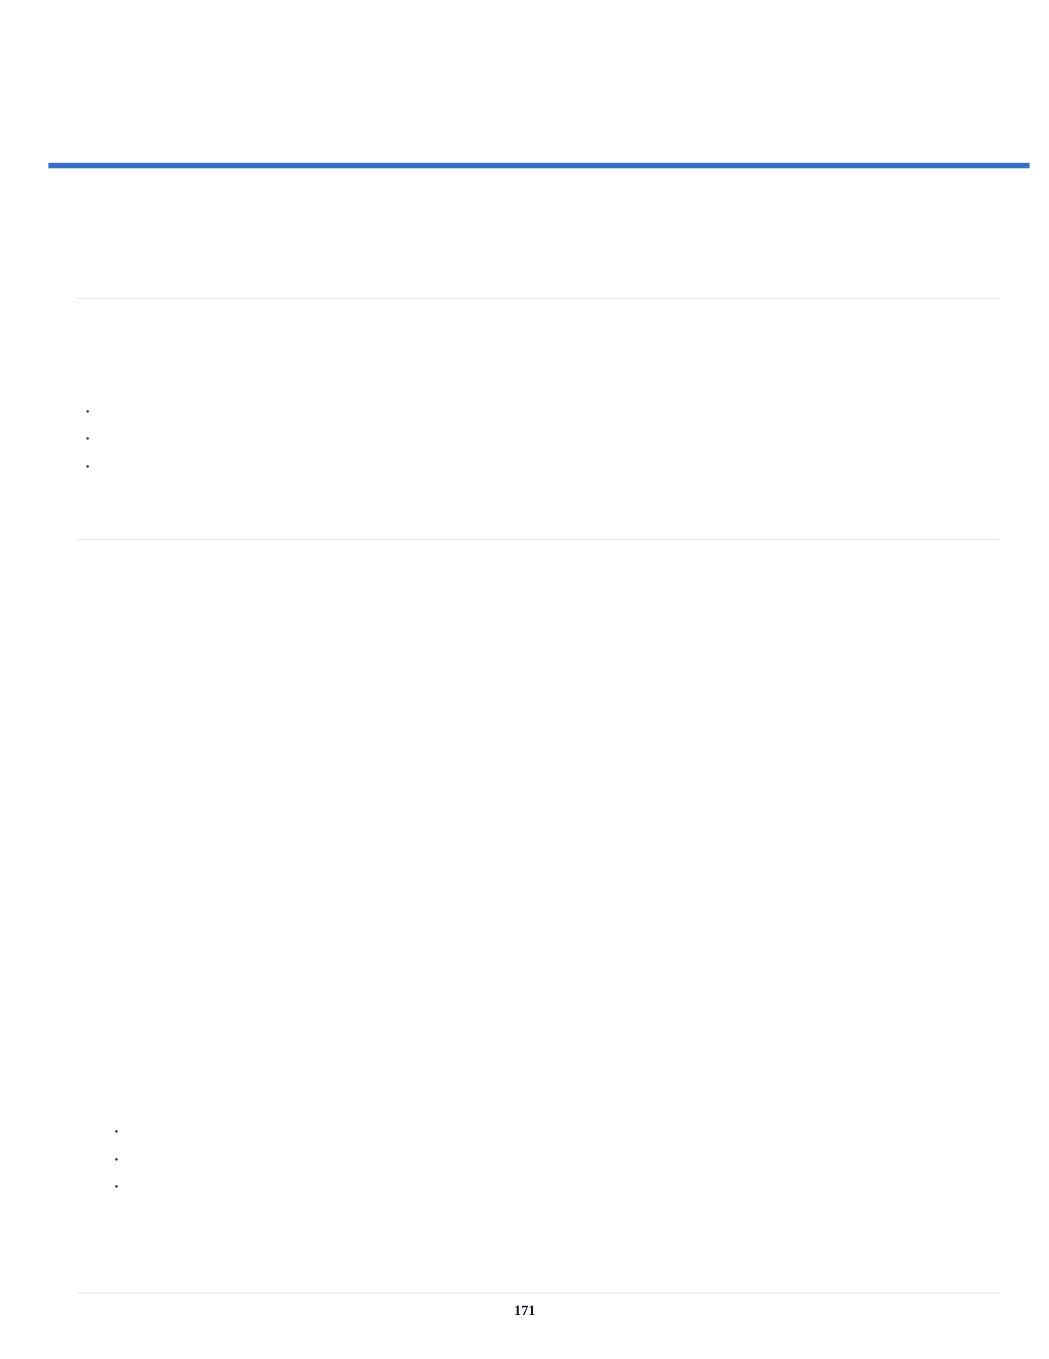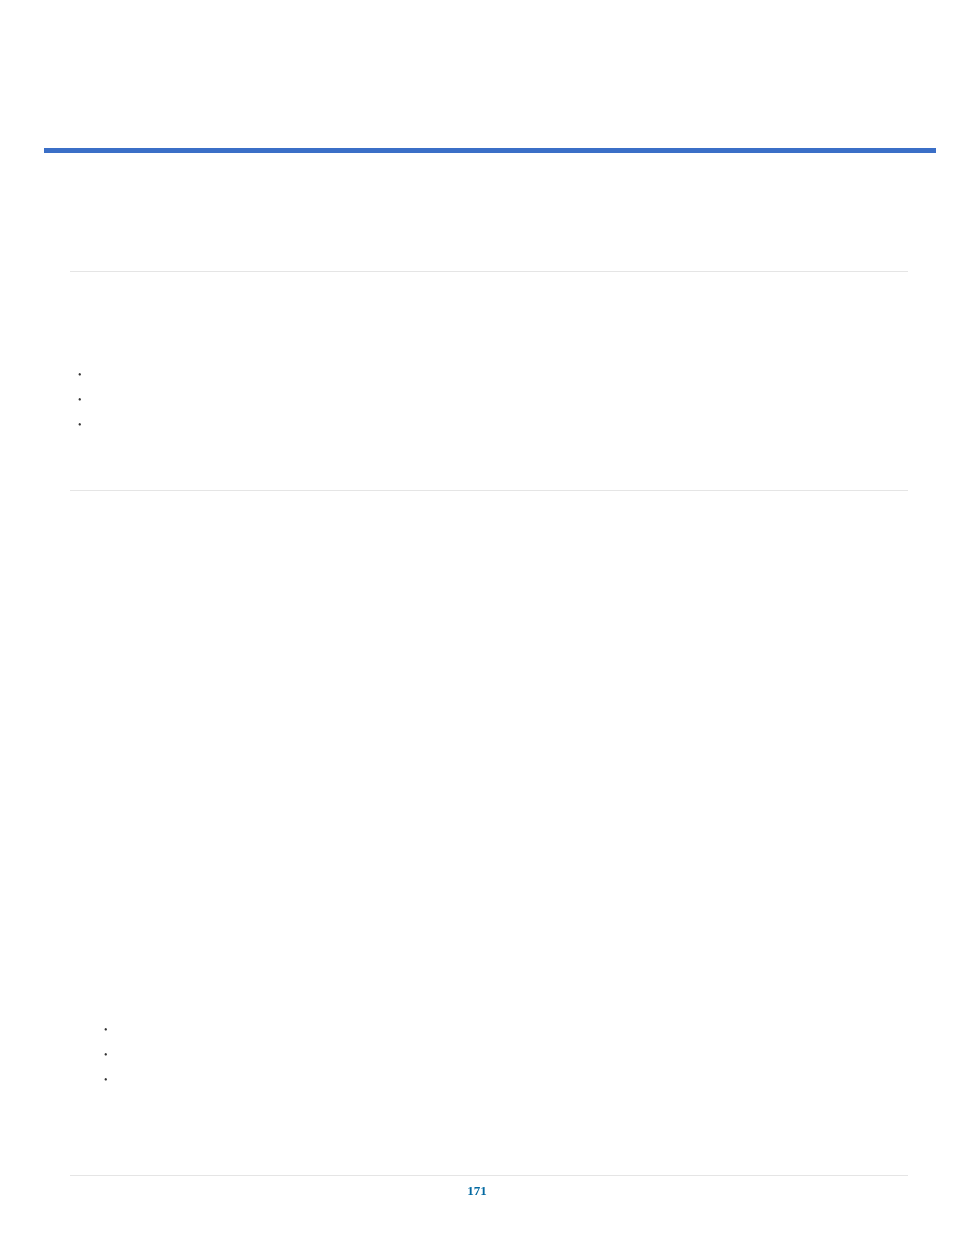--- a/index.html
+++ b/index.html
@@ -64,21 +64,21 @@
       width: 14px;
     }
     .page-number {
       position: absolute;
       bottom: 36px;
       left: 0;
       right: 0;
       text-align: center;
       font-weight: bold;
       font-size: 13px;
-      color: #0369a1;
+      color: #0f172a;
     }
   </style>
 </head>
 <body>
 
 <div class="page">
   <div class="top-rule"></div>
 
   <hr class="hr-light hr1">
   <hr class="hr-light hr2">

